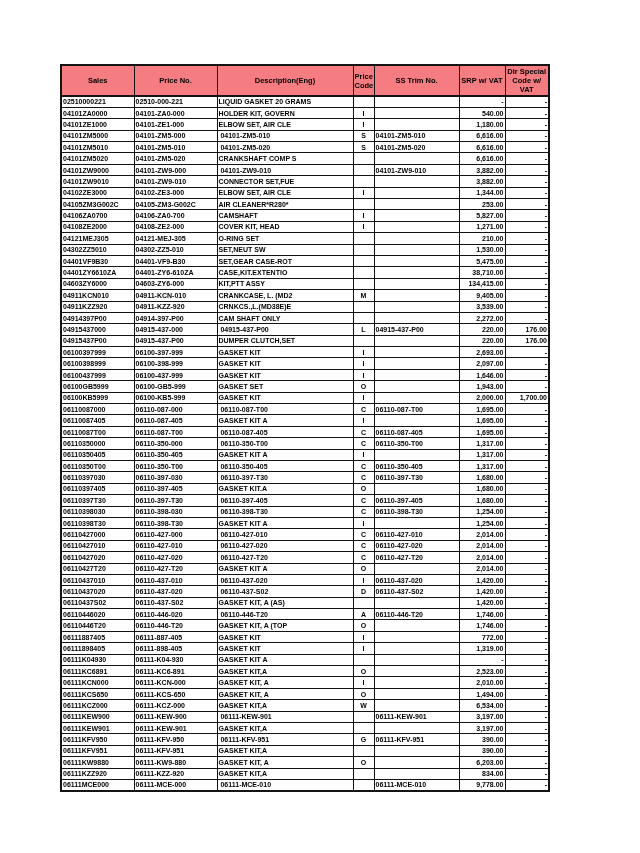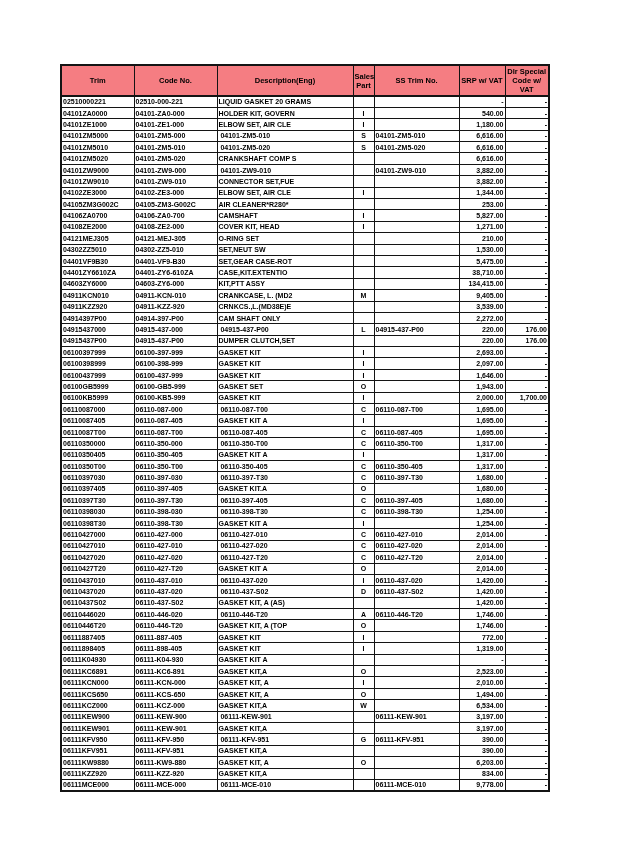--- a/index.html
+++ b/index.html
@@ -69,24 +69,24 @@
       <col style="width:73px">
       <col style="width:83px">
       <col style="width:136px">
       <col style="width:21px">
       <col style="width:85px">
       <col style="width:46px">
       <col style="width:44px">
     </colgroup>
     <thead>
       <tr>
-          <th>Trim</th>
-          <th>Code No.</th>
+          <th>Sales</th>
+          <th>Price No.</th>
           <th>Description(Eng)</th>
-          <th>Sales Part</th>
+          <th>Price Code</th>
           <th>SS Trim No.</th>
           <th>SRP w/ VAT</th>
           <th>Dlr Special Code w/ VAT</th>
         </tr>
     </thead>
     <tbody>
         <tr>
           <td class="c0">02510000221</td>
           <td class="c1">02510-000-221</td>
           <td class="c2">LIQUID GASKET 20 GRAMS</td>

